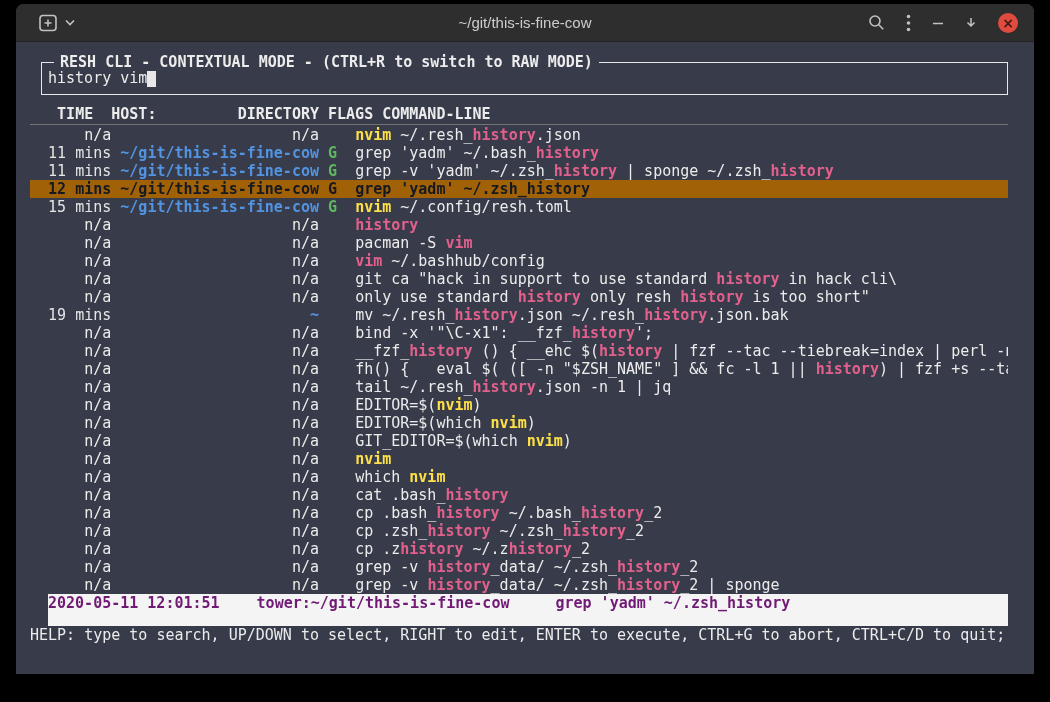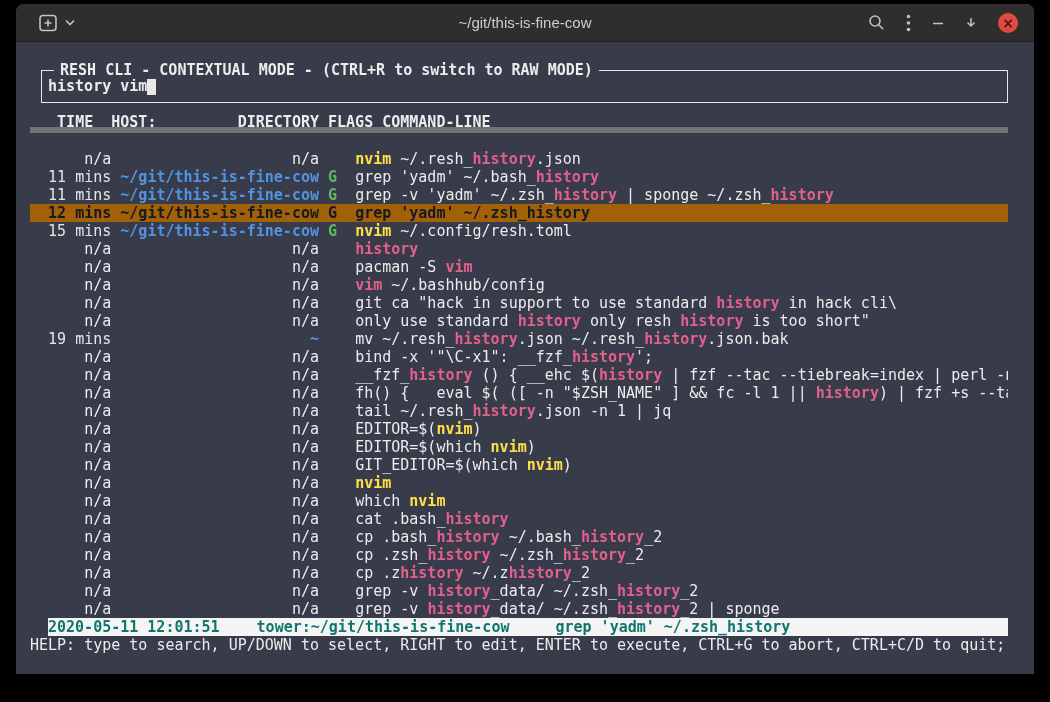--- a/index.html
+++ b/index.html
@@ -5,36 +5,36 @@
   *{margin:0;padding:0;box-sizing:border-box}
   html,body{background:#000}
   .screen{position:relative;width:1050px;height:702px;background:#000;overflow:hidden}
   .window{position:absolute;left:16px;top:4px;width:1018px;height:670px;border-radius:8px 8px 0 0;overflow:hidden;background:#383c4a;font-family:"Liberation Sans",sans-serif}
   .titlebar{position:relative;height:38px;background:#2e2e2e;border-bottom:1px solid #222;display:flex;align-items:center;padding:0 16px 0 22px}
   .tb-left{display:flex;align-items:center;gap:7px;z-index:2}
   .tb-title{position:absolute;left:0;right:0;text-align:center;color:#cdcdcd;font-size:15px}
   .tb-right{margin-left:auto;display:flex;align-items:center;gap:21px;z-index:2}
   .tb-btn{background:none;border:none;padding:0;color:#c2c2c2;display:flex;align-items:center;cursor:default}
   .close-circle{width:20px;height:20px;border-radius:50%;background:#df4b3e;color:#441a16;font-size:14px;font-weight:bold;line-height:20px;text-align:center;display:block;font-family:"DejaVu Sans",sans-serif}
-  .terminal{position:relative;height:632px;background:#383c4a;color:#ececec;font-family:"DejaVu Sans Mono",monospace;font-size:15px;line-height:18px;padding:20px 26px 0 14px;overflow:hidden}
+  .terminal{position:relative;height:632px;background:#383c4a;color:#ececec;font-family:"DejaVu Sans Mono",monospace;font-size:15px;line-height:18px;padding:12px 26px 0 14px;overflow:hidden}
   .resh-box{position:relative;border:1px solid #e8e8e8;margin:8px 0 10px 11px;padding:6px 0 6px 6px;height:33px}
   .box-title{position:absolute;top:-10px;left:12px;background:#383c4a;padding:0 6px;font-weight:bold;white-space:pre}
-  .input-line{font-weight:bold;white-space:pre}
+  .input-line{font-weight:normal;white-space:pre}
   .cursor{display:inline-block;width:9px;height:16px;background:#e8e8e8;vertical-align:text-bottom}
-  .thead{white-space:pre;font-weight:bold;border-bottom:6px solid #737373;height:20px;margin-bottom:17px}
+  .thead{white-space:pre;font-weight:bold;border-bottom:1px solid #737373;height:20px;margin-bottom:1px}
   .rows{overflow:hidden}
   .row{white-space:pre;height:18px;overflow:hidden}
   .c-time{color:#e5e5e5}
   .c-dir{color:#5294e2;font-weight:bold}
   .c-flag{color:#5fb860;font-weight:bold}
   .c-match{color:#e2608c;font-weight:bold}
   .c-blue{color:#fde047;font-weight:bold}
   .row.selected{background:#a16207}
   .row.selected span{color:#171922 !important;font-weight:bold}
-  .statusbar{margin-left:18px;background:#f4f4f4;color:#0f766e;font-weight:bold;white-space:pre;height:18px;overflow:hidden}
+  .statusbar{margin-left:18px;background:#f4f4f4;color:#701a75;font-weight:bold;white-space:pre;height:32px;overflow:hidden}
   .st-date{margin-right:37px}
   .st-loc{margin-right:46px}
   .helpbar{white-space:pre;height:18px}
 </style>
 </head>
 <body>
 
 <div class="screen">
   <div class="window">
 

